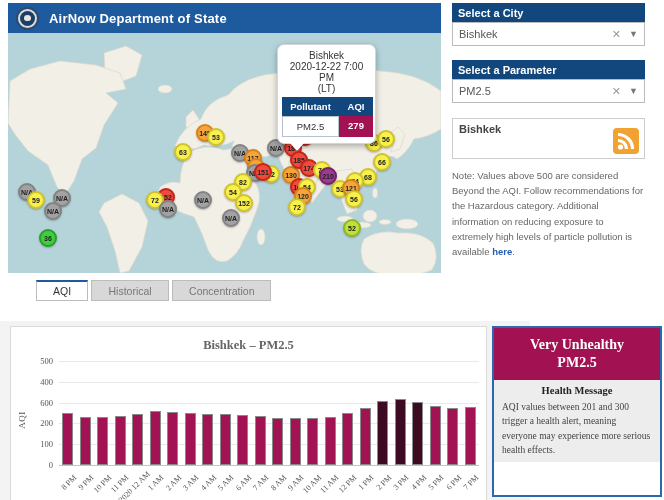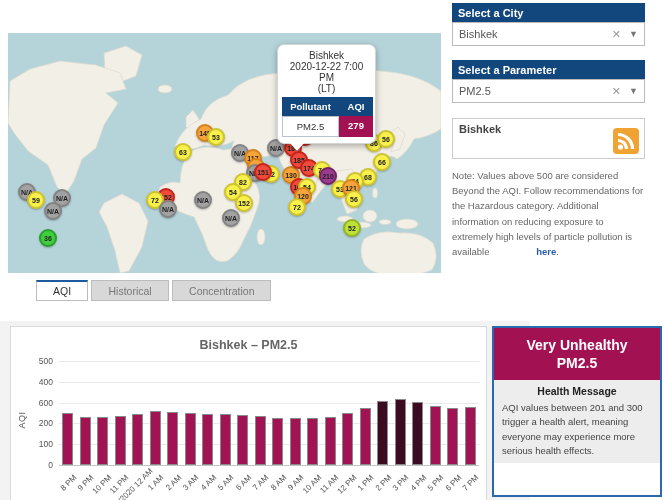--- a/index.html
+++ b/index.html
@@ -40,40 +40,40 @@
   #ptable .vc1 { background:#fff; border:1px solid #b8c2cc; color:#333; font-size:9.5px; padding:4px 2px; }
   #ptable .vc2 { background:var(--magenta,#a21252); color:#fff; font-weight:bold; font-size:9.5px; padding:4px 2px; }
 
   
   #tabs { position:absolute; left:36px; top:280px; height:21px; display:flex; gap:3px; }
   .tab { height:21px; padding:0 16px; display:flex; align-items:center; justify-content:center;
     font-size:10.5px; color:#777; background:#d8d8d8; border:1px solid #bcbcbc; cursor:pointer; min-width:78px; }
   .tab.active { background:#fff; color:#333; border-top:2px solid var(--header-blue,#1d5a9e); min-width:42px; }
 
   #learn { position:absolute; left:10px; top:304px; font-size:10.5px; color:#333; }
-  a.lnk { color:var(--link,#2a5db0); cursor:pointer;margin-left:44px; }
+  a.lnk { color:var(--link,#2a5db0); cursor:pointer; }
 
   
   #side { position:absolute; left:452px; top:3px; width:193px; }
   .sechdr { background:var(--panel-blue,#12477e); color:#fff; font-weight:bold;
     font-size:11px; padding:4px 6px; height:19px; }
   .selbox { background:#fff; border:1px solid #bbb; height:24px; display:flex;
     align-items:center; padding:0 6px; cursor:pointer; }
   .selbox .val { flex:1; font-size:11px; color:#555; }
   .selbox .x { color:#999; font-size:11px; margin-right:8px; }
   .selbox .car { color:#777; font-size:9px; }
   #feedbox { position:relative; margin-top:15px; background:#fff; border:1px solid #ccc; height:41px; padding:4px 6px; }
   #feedbox .flabel { font-size:11px; font-weight:bold; color:#444; }
   #rss { position:absolute; right:5px; bottom:4px; width:26px; height:26px; cursor:pointer; }
   #note { margin-top:9px; font-size:9.5px; color:#666; line-height:1.6; }
   #note a { font-weight:bold; }
   .gap14 { height:14px; }
 
   
-  #bottom { position:absolute; left:0; top:321px; width:530px; height:179px; background:#f3f3f3; }
+  #bottom { position:absolute; left:0; top:321px; width:530px; height:179px; background:#f3f3f3;font-family:Liberation Serif, serif; }
   #chartPanel { position:absolute; left:10px; top:5px; width:477px; height:210px;
     background:#fff; border:1px solid #d9d9d9; }
   #chartTitle { text-align:center; margin-top:11px; font-size:12.5px; font-weight:bold; color:#666; }
   #ylab { position:absolute; left:2px; top:88px; transform:rotate(-90deg);
     font-size:9px; color:#555; letter-spacing:.5px; }
   #plot { position:absolute; left:48px; top:34px; width:420px; height:104px; }
   .gridline { position:absolute; left:0; width:420px; height:1px; background:#e9e9e9; }
   .gridline.zero { background:#c4c4c4; }
   .ytick { position:absolute; left:-36px; width:30px; text-align:right; font-size:8.5px; color:#555; }
   .bar { position:absolute; bottom:0; width:11px; border:1px solid #8a8a8a; cursor:pointer; }
@@ -91,20 +91,28 @@
   #ccAqi div { font-size:14px; font-weight:bold; line-height:18px; }
   #ccHealth { background:#ededed; padding:5px 8px; }
   #ccHealth .ht { text-align:center; font-size:10.5px; font-weight:bold; color:#222; margin-bottom:4px; }
   #ccHealth .hb { font-size:9.5px; color:#444; line-height:1.5; }
 </style>
 </head>
 <body>
 
 <div id="app">
 
+  <div id="hdr">
+    <span id="seal">
+      <span class="inner">
+          <span class="eagle"></span>
+        </span>
+    </span>
+    <span class="title">AirNow Department of State</span>
+  </div>
 
   <div id="map">
     <svg width="433" height="240" viewBox="0 0 433 240">
       <rect width="433" height="240" fill="#b5d4da"></rect>
       <g fill="#f2efe7" stroke="#ddd8cb" stroke-width="0.7" stroke-linejoin="round">
         <path d="M96,20 L118,13 134,22 128,43 110,50 97,39 Z"></path>
         <path d="M2,48 L22,36 52,28 88,32 112,40 118,56 98,60 110,70 96,92 88,115 74,126 66,148 57,162 49,154 40,132 20,118 6,100 0,90 Z"></path>
         <path d="M96,170 L114,161 131,170 140,188 134,214 121,238 112,240 107,218 99,194 91,179 Z"></path>
         <ellipse cx="157" cy="56" rx="7" ry="4"></ellipse>
         <path d="M178,84 l7,-7 6,9 -5,11 -8,-3 Z"></path>

